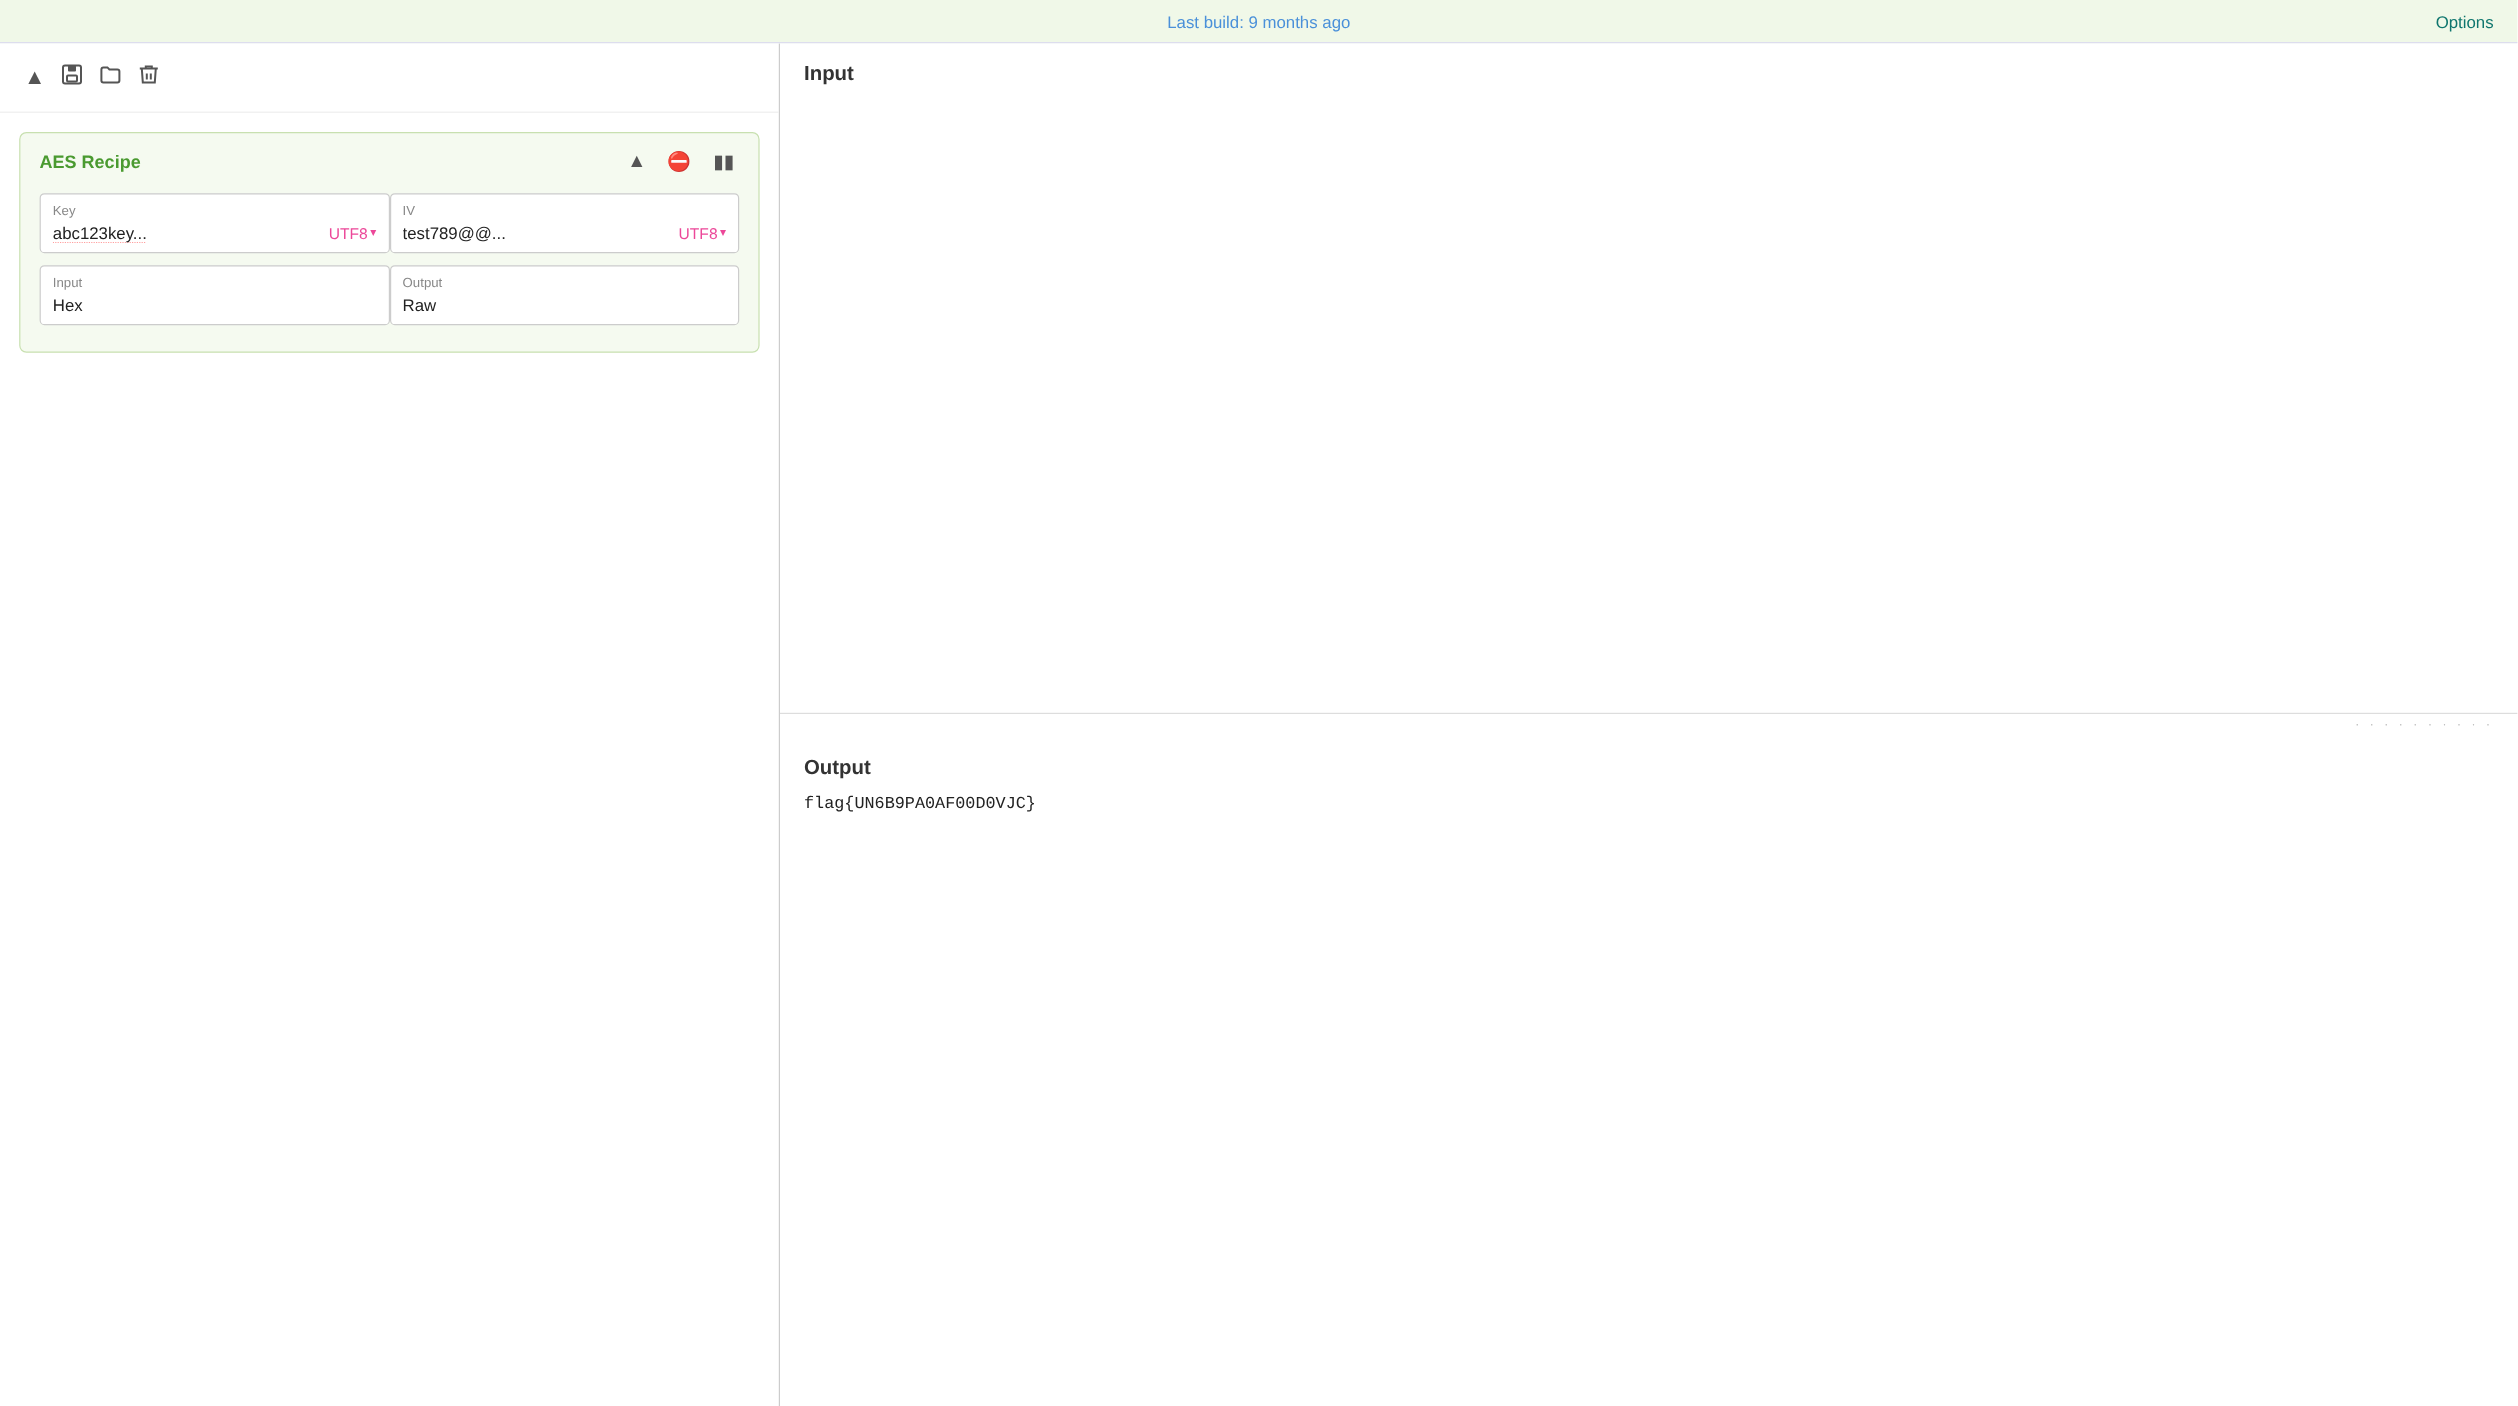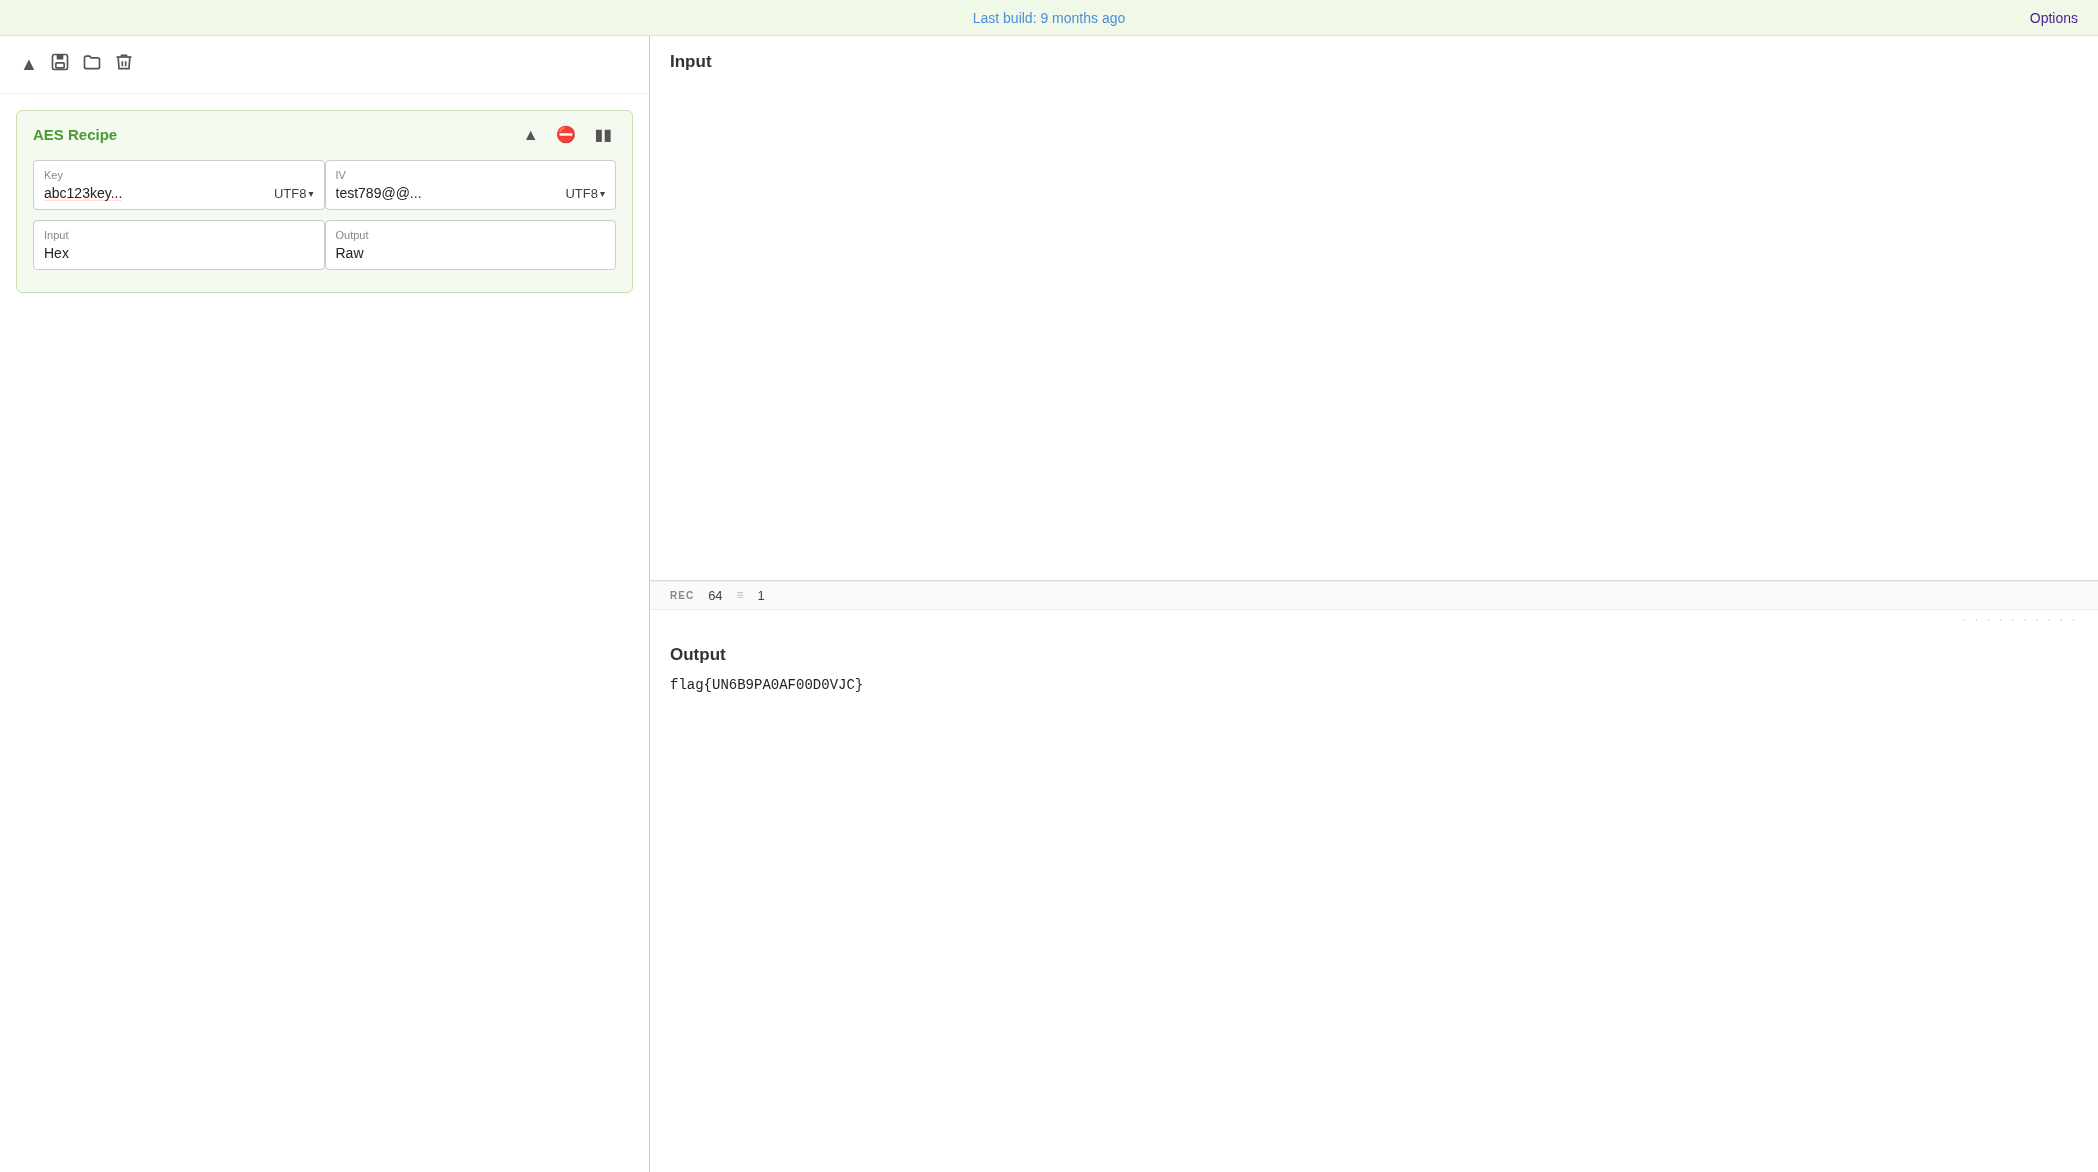--- a/index.html
+++ b/index.html
@@ -22,21 +22,21 @@
       position: relative;
       min-height: 36px;
     }
     .top-bar-title {
       color: #4a90d9;
       font-size: 14px;
     }
     .top-bar-options {
       position: absolute;
       right: 20px;
-      color: #4c1d95;
+      color: #0f766e;
       font-size: 14px;
       cursor: pointer;
     }
 
     
     .main-layout {
       display: flex;
       flex: 1;
       overflow: hidden;
     }
@@ -133,21 +133,21 @@
       text-overflow: ellipsis;
     }
     .field-value.key-value {
       text-decoration: underline;
       text-decoration-color: red;
       text-decoration-style: dotted;
       text-underline-offset: 3px;
     }
     .field-dropdown {
       font-size: 13px;
-      color: #404040;
+      color: #ec4899;
       cursor: pointer;
       white-space: nowrap;
       display: flex;
       align-items: center;
       gap: 2px;
     }
     .field-dropdown::after {
       content: '▾';
       font-size: 10px;
     }
@@ -338,26 +338,20 @@
     </div>
 
   </div>
 
   <div class="right-panel">
 
     <div class="input-section">
       <div class="section-title">Input</div>
     </div>
 
-    <div class="input-statusbar">
-      <span class="status-rec">REC</span>
-      <span class="status-count">64</span>
-      <span class="status-sep">≡</span>
-      <span class="status-lines">1</span>
-    </div>
 
     <div class="divider-dots">· · · · · · · · · ·</div>
 
     <div class="output-section">
       <div class="section-title">Output</div>
       <textarea class="output-textarea" style="">flag{UN6B9PA0AF00D0VJC}</textarea>
     </div>
 
   </div>
 

